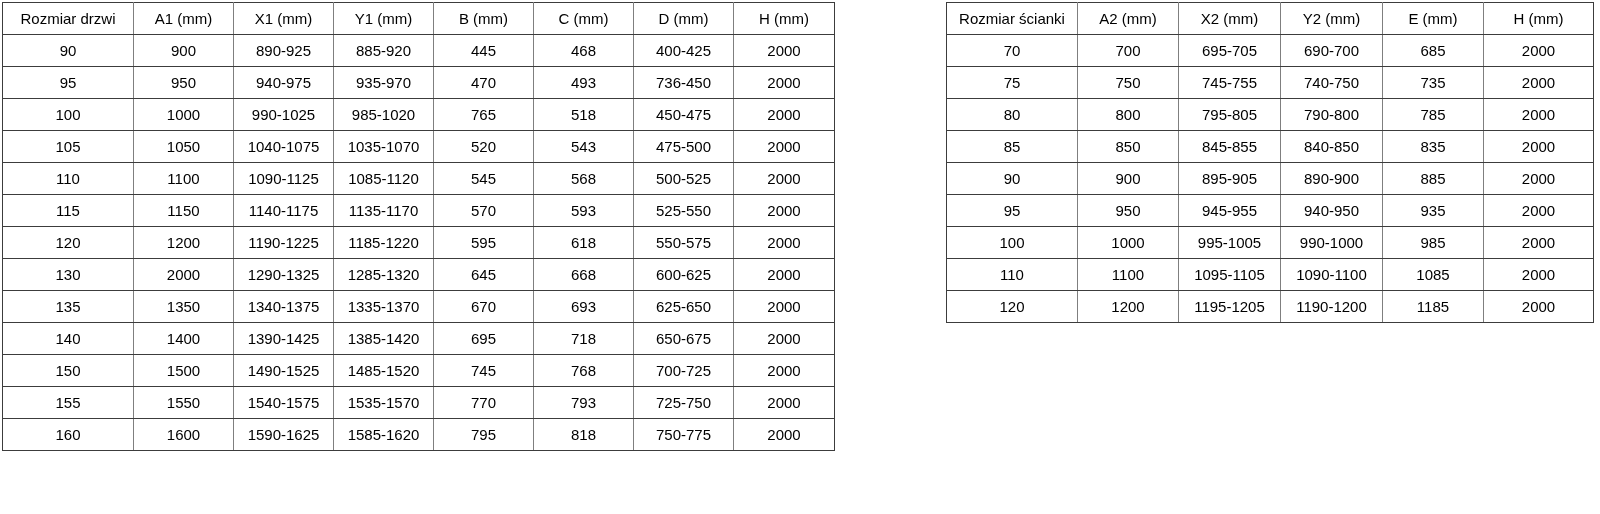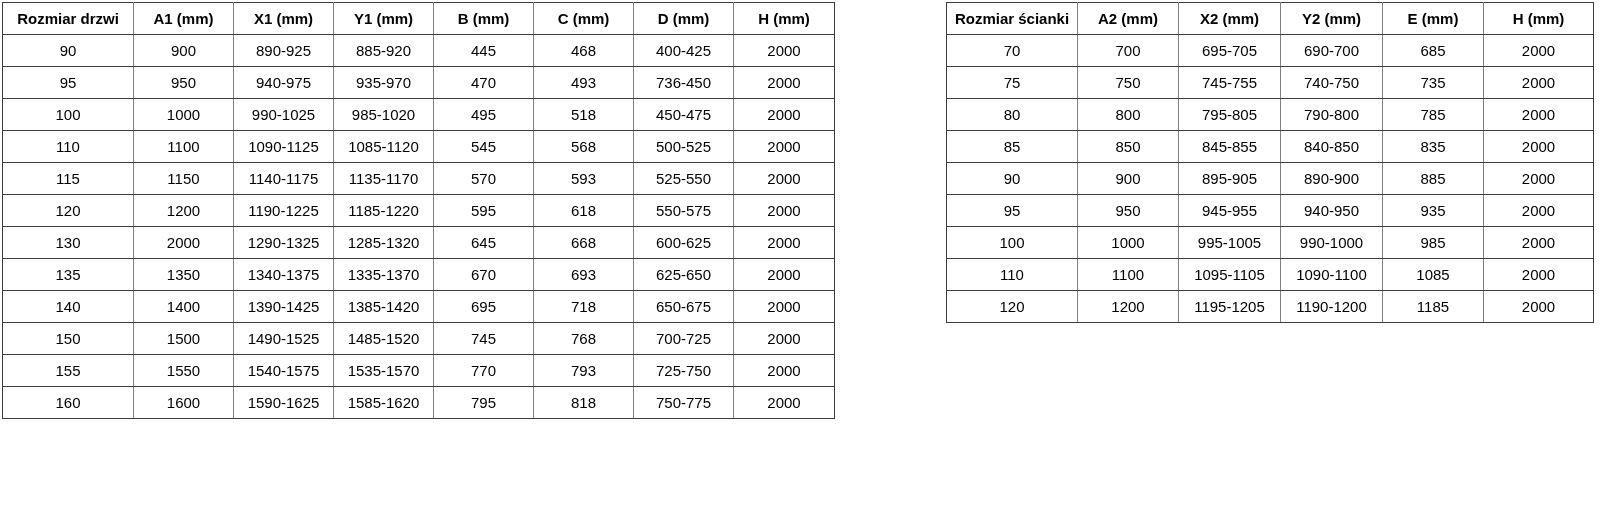--- a/index.html
+++ b/index.html
@@ -41,21 +41,21 @@
     text-align: center;
     vertical-align: middle;
     height: 31px;
     padding: 0 2px;
     font-size: 15px;
     line-height: 1;
     white-space: nowrap;
     overflow: hidden;
   }
   .spec-table th {
-    font-weight: bold;
+    font-weight: normal;
     margin-left: 20px;
   }
   
   .spec-table tr > *:first-child { border-left: 1px solid #3c3c3c; }
   .spec-table tr > *:last-child  { border-right: 1px solid #3c3c3c; }
 </style>
 </head>
 <body>
 
 <div>
@@ -102,23 +102,33 @@
           <td>470</td>
           <td>493</td>
           <td>736-450</td>
           <td>2000</td>
         </tr>
         <tr>
           <td>100</td>
           <td>1000</td>
           <td>990-1025</td>
           <td>985-1020</td>
-          <td>495</td>
+          <td>765</td>
           <td>518</td>
           <td>450-475</td>
+          <td>2000</td>
+        </tr>
+        <tr>
+          <td>105</td>
+          <td>1050</td>
+          <td>1040-1075</td>
+          <td>1035-1070</td>
+          <td>520</td>
+          <td>543</td>
+          <td>475-500</td>
           <td>2000</td>
         </tr>
         <tr>
           <td>110</td>
           <td>1100</td>
           <td>1090-1125</td>
           <td>1085-1120</td>
           <td>545</td>
           <td>568</td>
           <td>500-525</td>

